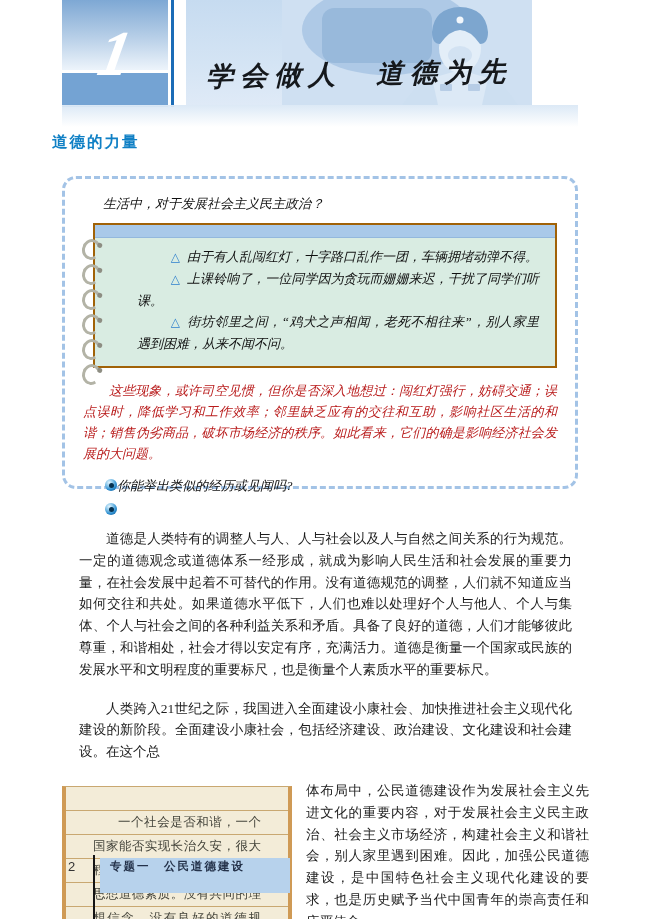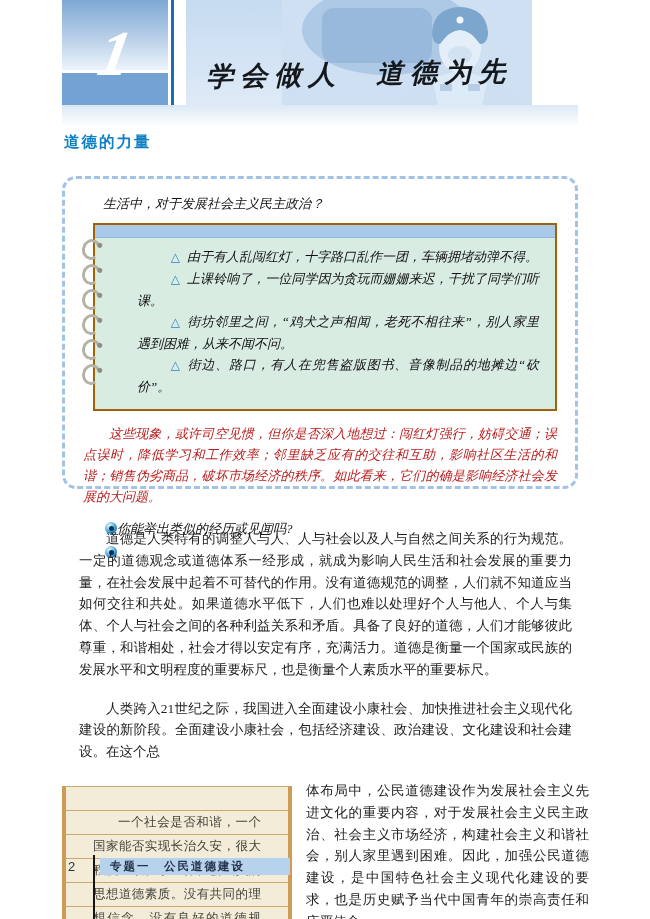--- a/index.html
+++ b/index.html
@@ -18,21 +18,21 @@
   .hdr-divider{position:absolute;left:171px;top:0;width:3px;height:107px;background:#1b6cb7;}
   .hdr-right{position:absolute;left:186px;top:0;width:346px;height:105px;overflow:hidden;
              background:linear-gradient(180deg,#c6dbf0 0%,#d4e4f4 60%,#dfeaf7 100%);}
   .hdr-fade{position:absolute;left:62px;top:105px;width:516px;height:22px;
             background:linear-gradient(180deg,#dce9f6 0%,rgba(255,255,255,0) 100%);}
   .hdr-title{position:absolute;left:20px;top:56px;font-size:27px;font-weight:bold;font-style:italic;
              letter-spacing:7px;color:#15181c;white-space:nowrap;transform:rotate(-1deg);}
   .hdr-photo{position:absolute;right:0;top:0;width:250px;height:105px;}
 
   
-  .section-title{position:absolute;left:64px;top:132px;font-size:15.5px;font-weight:bold;
+  .section-title{position:absolute;left:52px;top:132px;font-size:15.5px;font-weight:bold;
                  color:#1080c5;letter-spacing:2px;font-family:"Liberation Sans","DejaVu Sans",sans-serif;}
 
   
   .activity{position:absolute;left:62px;top:176px;width:516px;height:313px;box-sizing:border-box;
             border:3px dashed #a3c3e6;border-radius:14px;padding:12px 14px 8px 14px;}
   .activity .intro{margin:4px 0 10px 24px;font-size:13px;font-style:italic;color:#111;}
   .notebook{position:relative;margin:0 4px 0 14px;border:2px solid #a16207;background:#d9ece2;}
   .nb-strip{height:12px;background:#a9c9e9;border-bottom:1px solid #93b8dd;}
   .nb-body{padding:8px 16px 12px 42px;font-size:13px;line-height:21px;font-style:italic;color:#101010;}
   .nb-item{margin:0;text-indent:2.6em;text-align:justify;}
@@ -65,21 +65,21 @@
              padding:6px 10px 8px 10px;}
   .quote-text{margin:0;font-size:12.5px;line-height:24px;color:#45453c;
               text-indent:2em;text-align:justify;}
   .quote-attr{margin:0;font-size:12.5px;line-height:24px;font-style:italic;font-weight:bold;
               color:#45453c;text-align:right;padding-right:8px;}
 
   
   .page-num{position:absolute;left:68px;top:859px;font-size:13px;color:#333;
             font-family:"Liberation Sans","DejaVu Sans",sans-serif;}
   .footer-vline{position:absolute;left:93px;top:855px;width:2px;height:64px;background:#141414;}
-  .footer-bar{position:absolute;left:100px;top:858px;width:190px;height:17px;background:#b7d2ec;
+  .footer-bar{position:absolute;left:100px;top:858px;width:190px;height:35px;background:#b7d2ec;
               font-size:11.5px;line-height:17px;font-weight:bold;color:#24324a;
               padding-left:10px;letter-spacing:2px;box-sizing:border-box;
               font-family:"Liberation Sans","DejaVu Sans",sans-serif;}
 </style>
 </head>
 <body>
 
 <div class="page">
 
   <div class="unit-box">
@@ -118,21 +118,20 @@
         <div class="ring"></div>
         <div class="ring"></div>
         <div class="ring"></div>
         <div class="ring"></div>
         <div class="ring"></div>
       </div>
       <div class="nb-body">
         <p class="nb-item"><span class="nb-tri">△</span><span>由于有人乱闯红灯，十字路口乱作一团，车辆拥堵动弹不得。</span></p>
         <p class="nb-item"><span class="nb-tri">△</span><span>上课铃响了，一位同学因为贪玩而姗姗来迟，干扰了同学们听课。</span></p>
         <p class="nb-item"><span class="nb-tri">△</span><span>街坊邻里之间，“鸡犬之声相闻，老死不相往来”，别人家里遇到困难，从来不闻不问。</span></p>
-        <p class="nb-item"><span class="nb-tri">△</span><span>街边、路口，有人在兜售盗版图书、音像制品的地摊边“砍价”。</span></p>
       </div>
     </div>
 
     <p class="commentary">这些现象，或许司空见惯，但你是否深入地想过：闯红灯强行，妨碍交通；误点误时，降低学习和工作效率；邻里缺乏应有的交往和互助，影响社区生活的和谐；销售伪劣商品，破坏市场经济的秩序。如此看来，它们的确是影响经济社会发展的大问题。</p>
 
     <div class="questions">
       <div class="q-row">
         <div class="sphere"></div>
         <span>你能举出类似的经历或见闻吗?</span>
       </div>

